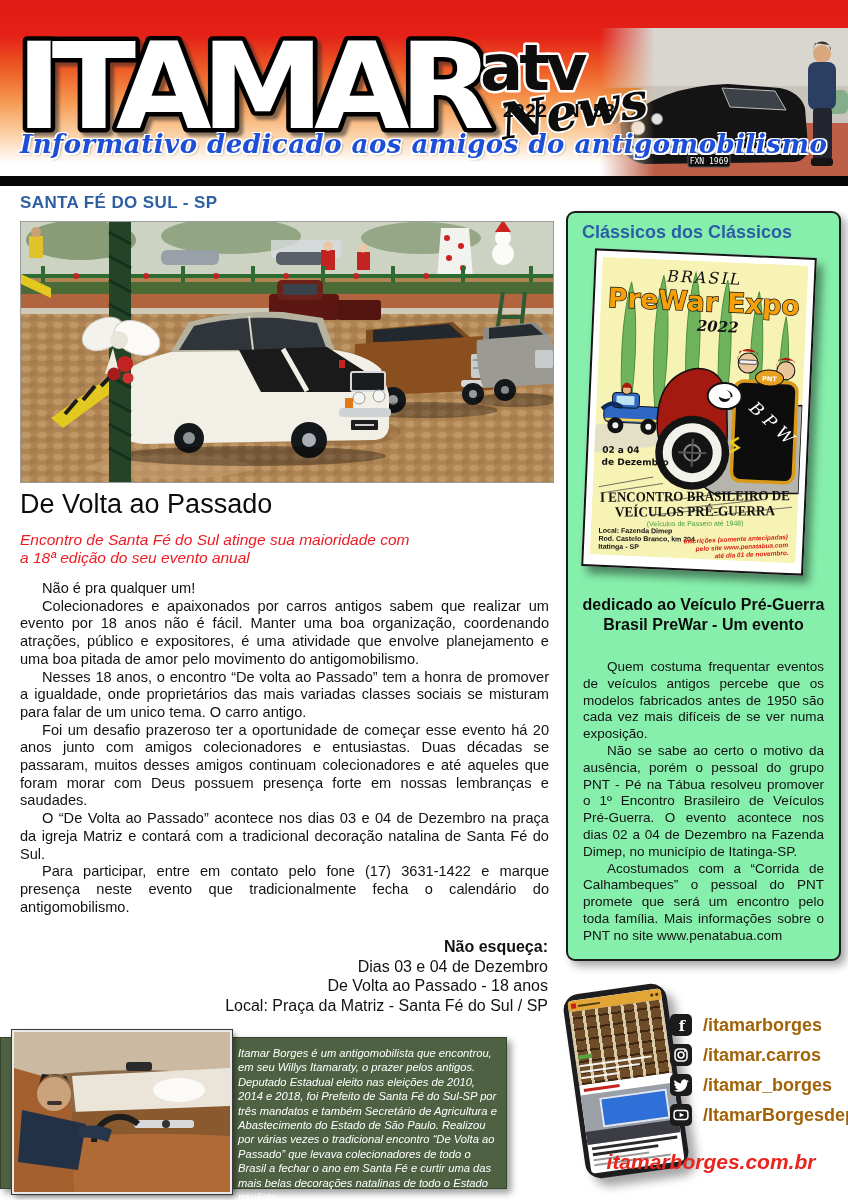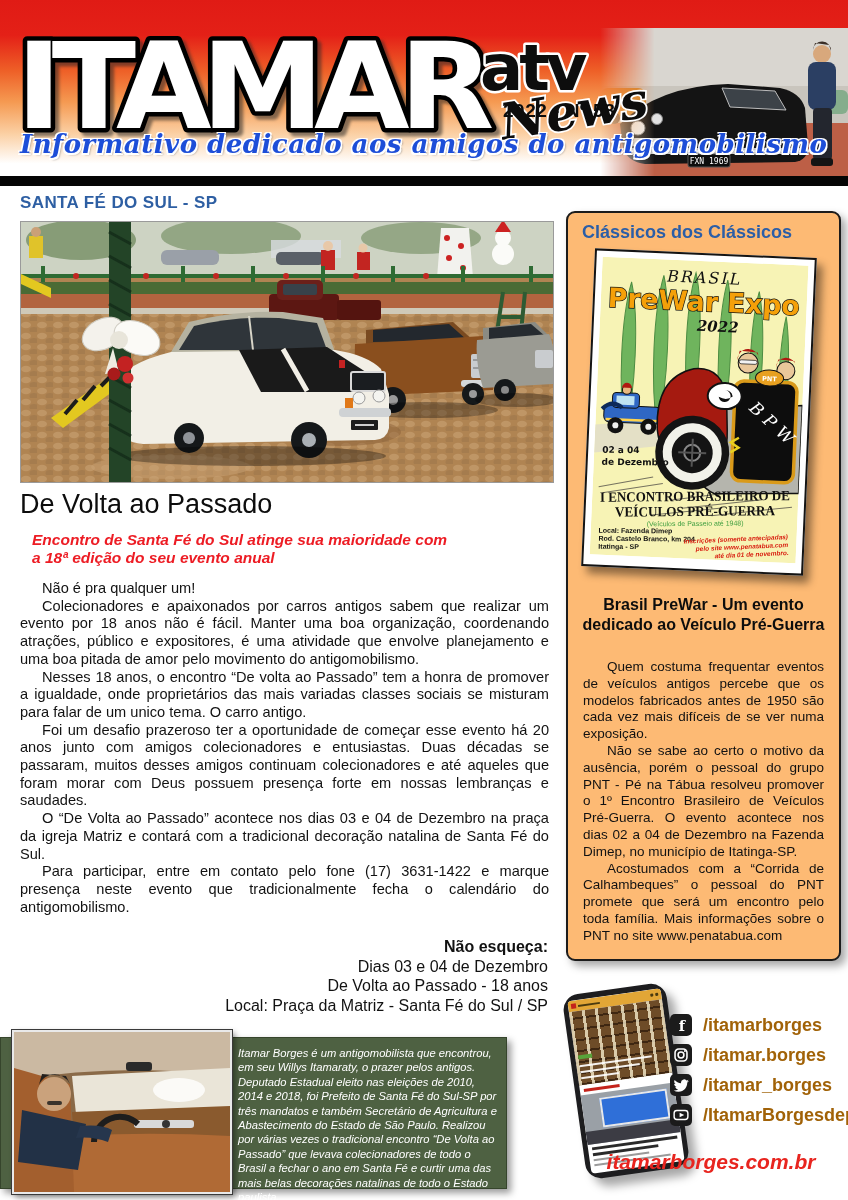--- a/index.html
+++ b/index.html
@@ -17,37 +17,37 @@
   .issue{left:503px;top:100px;width:120px;font-size:19px;font-weight:bold;color:#0d0d0d;letter-spacing:.5px;}
   .tagline{left:20px;top:129px;font-family:"DejaVu Serif",serif;font-style:italic;font-weight:bold;
     font-size:26px;color:#1d4ed8;letter-spacing:.5px;
     text-shadow:-1.5px -1.5px 0 #fff,1.5px -1.5px 0 #fff,-1.5px 1.5px 0 #fff,1.5px 1.5px 0 #fff,2px 2px 2px rgba(0,0,0,.35);}
   .black-bar{left:0;top:176px;width:848px;height:10px;background:#050505;}
 
   
   .section-title{left:20px;top:193px;font-size:17px;font-weight:bold;color:#2e5fa3;letter-spacing:.4px;}
   .main-photo{left:20px;top:221px;width:532px;height:260px;border:1px solid #9a9a9a;background:#b08452;}
   .article-title{left:20px;top:489px;font-size:27px;font-weight:normal;color:#0d0d0d;}
-  .article-sub{left:32px;top:531px;font-size:15.5px;font-weight:bold;font-style:italic;color:#ed1c24;line-height:17.5px;}
+  .article-sub{left:20px;top:531px;font-size:15.5px;font-weight:normal;font-style:italic;color:#ed1c24;line-height:17.5px;}
   .article-sub span{display:block;}
   .article-body{left:20px;top:580px;width:529px;font-size:14.6px;line-height:17.7px;text-align:justify;color:#121212;}
   .article-body p{margin:0;text-indent:22px;}
   .reminder{left:148px;top:937px;width:400px;text-align:right;font-size:16px;line-height:19.5px;color:#121212;}
   .reminder .rem-title{font-weight:bold;}
   .reminder div{white-space:nowrap;}
 
   .green-box{left:0;top:1037px;width:505px;height:150px;background:#4e6142;border:1px solid #36452c;
     box-shadow:4px 4px 7px rgba(0,0,0,.4);}
   .bio-photo{left:12px;top:1030px;width:216px;height:160px;border:2px solid #e9e9e9;outline:1px solid #3a3a3a;
     box-shadow:3px 3px 6px rgba(0,0,0,.45);background:#8a5a2e;z-index:3;}
   .bio-text{left:238px;top:1046px;width:262px;font-size:11.2px;line-height:14.4px;font-style:italic;
     color:#fff;z-index:3;}
 
   
-  .sidebar{left:566px;top:211px;width:271px;height:746px;background:#fdba74;border:2px solid #1c1c1c;
+  .sidebar{left:566px;top:211px;width:271px;height:746px;background:#86efac;border:2px solid #1c1c1c;
     border-radius:9px;box-shadow:5px 5px 8px rgba(0,0,0,.35);}
   .sidebar-title{position:absolute;left:14px;top:9px;font-size:18px;font-weight:bold;color:#2b5ea7;}
   .poster-wrap{position:absolute;left:20px;top:40px;width:206px;background:#fff;padding:6px;
     border:2px solid #141414;transform:rotate(2.5deg);box-shadow:6px 7px 9px rgba(0,0,0,.45);}
   .sidebar-heading{position:absolute;left:0;top:382px;width:100%;text-align:center;font-size:16px;
     font-weight:bold;color:#0d0d0d;line-height:20px;}
   .sidebar-heading span{display:block;}
   .sidebar-body{position:absolute;left:15px;top:446px;width:241px;font-size:13.5px;line-height:16.8px;
     text-align:justify;color:#121212;}
   .sidebar-body p{margin:0;text-indent:24px;}
@@ -401,22 +401,22 @@
 
         <g transform="rotate(-5 198 280)" font-family="Liberation Sans, sans-serif" font-weight="bold" font-style="italic" font-size="6.5" fill="#d81e10" text-anchor="end">
           <text x="198" y="274">Inscrições (somente antecipadas)</text>
           <text x="198" y="282">pelo site www.penatabua.com</text>
           <text x="198" y="290">até dia 01 de novembro.</text>
         </g>
       </svg>
     </div>
 
     <div class="sidebar-heading">
+      <span>dedicado ao Veículo Pré-Guerra</span>
       <span>Brasil PreWar - Um evento</span>
-      <span>dedicado ao Veículo Pré-Guerra</span>
     </div>
 
     <div class="sidebar-body">
       <p>Quem costuma frequentar eventos de veículos antigos percebe que os modelos fabricados antes de 1950 são cada vez mais difíceis de se ver numa exposição.</p>
       <p>Não se sabe ao certo o motivo da ausência, porém o pessoal do grupo PNT - Pé na Tábua resolveu promover o 1º Encontro Brasileiro de Veículos Pré-Guerra. O evento acontece nos dias 02 a 04 de Dezembro na Fazenda Dimep, no município de Itatinga-SP.</p>
       <p>Acostumados com a “Corrida de Calhambeques” o pessoal do PNT promete que será um encontro pelo toda família. Mais informações sobre o PNT no site www.penatabua.com</p>
     </div>
   </div>
 
   <div class="abs phone">
@@ -456,21 +456,21 @@
       </svg>
       <span class="social-label">/itamarborges</span>
     </div>
     <div class="social-row">
       <svg width="22" height="22" viewBox="0 0 24 24">
         <rect width="24" height="24" rx="5.5" fill="#1b1b1b"></rect>
         <rect x="5.5" y="5.5" width="13" height="13" rx="4" fill="none" stroke="#fff" stroke-width="1.7"></rect>
         <circle cx="12" cy="12" r="3.2" fill="none" stroke="#fff" stroke-width="1.7"></circle>
         <circle cx="16.3" cy="7.7" r="1.1" fill="#fff"></circle>
       </svg>
-      <span class="social-label">/itamar.borges</span>
+      <span class="social-label">/itamar.carros</span>
     </div>
     <div class="social-row">
       <svg width="22" height="22" viewBox="0 0 24 24">
         <rect width="24" height="24" rx="5.5" fill="#1b1b1b"></rect>
         <path fill="#fff" d="M20.5 7.5c-.6.3-1.2.5-1.9.6.7-.4 1.2-1.1 1.5-1.9-.7.4-1.4.7-2.2.8a3.4 3.4 0 0 0-5.9 2.3c0 .3 0 .5.1.8-2.8-.1-5.3-1.5-7-3.6-.3.5-.5 1.1-.5 1.7 0 1.2.6 2.2 1.5 2.8-.6 0-1.1-.2-1.6-.4v.1c0 1.6 1.2 3 2.7 3.3a3.5 3.5 0 0 1-1.5.1 3.4 3.4 0 0 0 3.2 2.4A6.8 6.8 0 0 1 4 17.9a9.6 9.6 0 0 0 5.2 1.5c6.2 0 9.6-5.2 9.6-9.6v-.4c.7-.5 1.2-1.1 1.7-1.9z"></path>
       </svg>
       <span class="social-label">/itamar_borges</span>
     </div>
     <div class="social-row">
       <svg width="22" height="22" viewBox="0 0 24 24">

